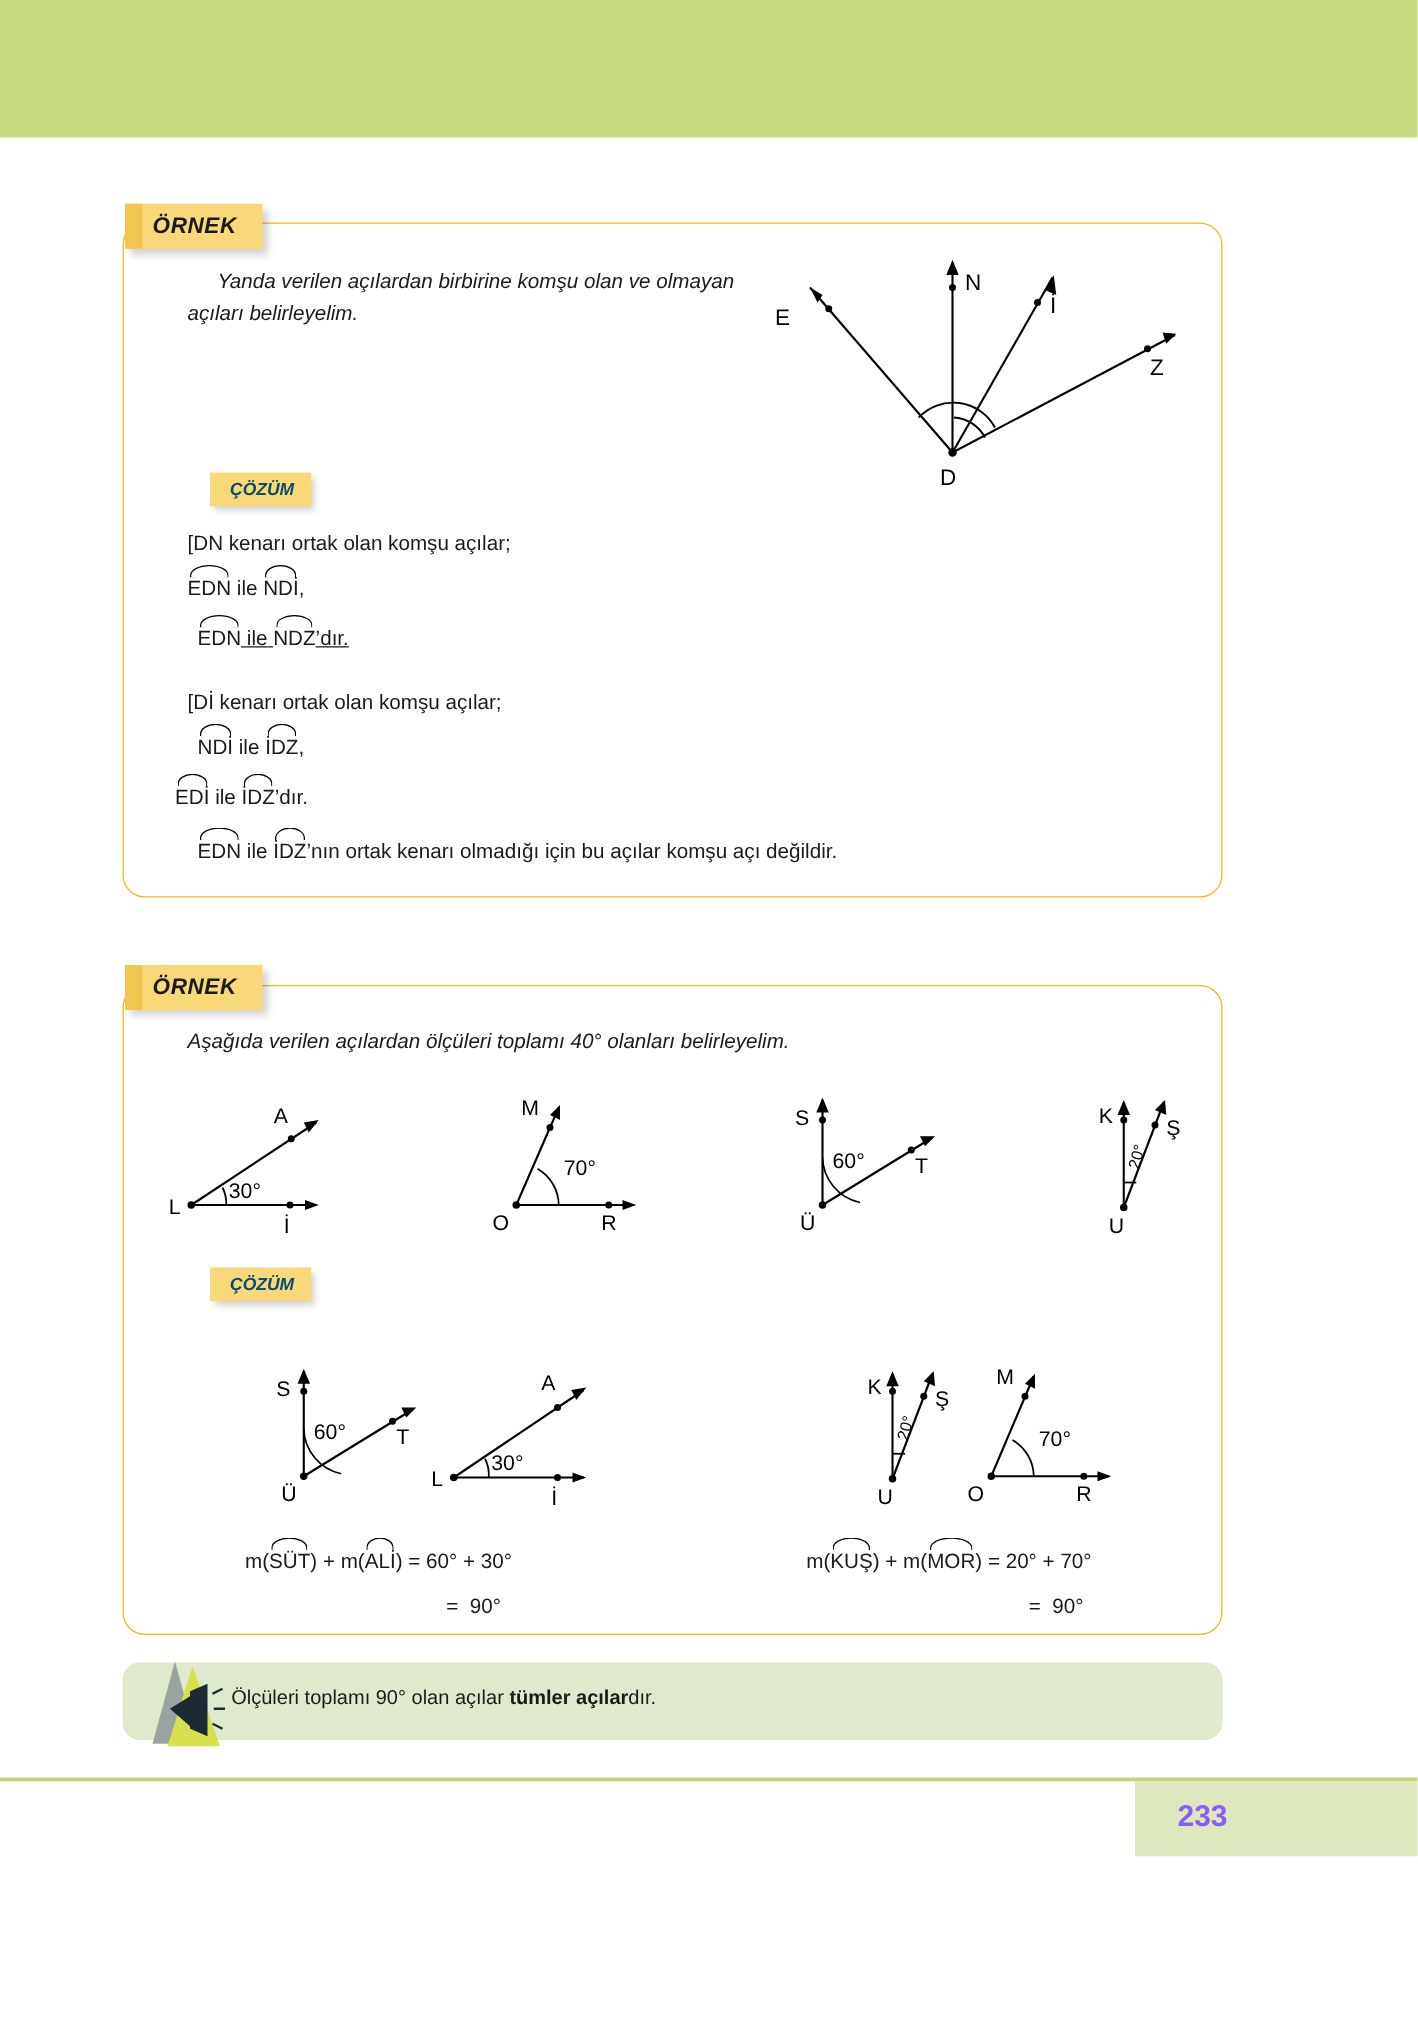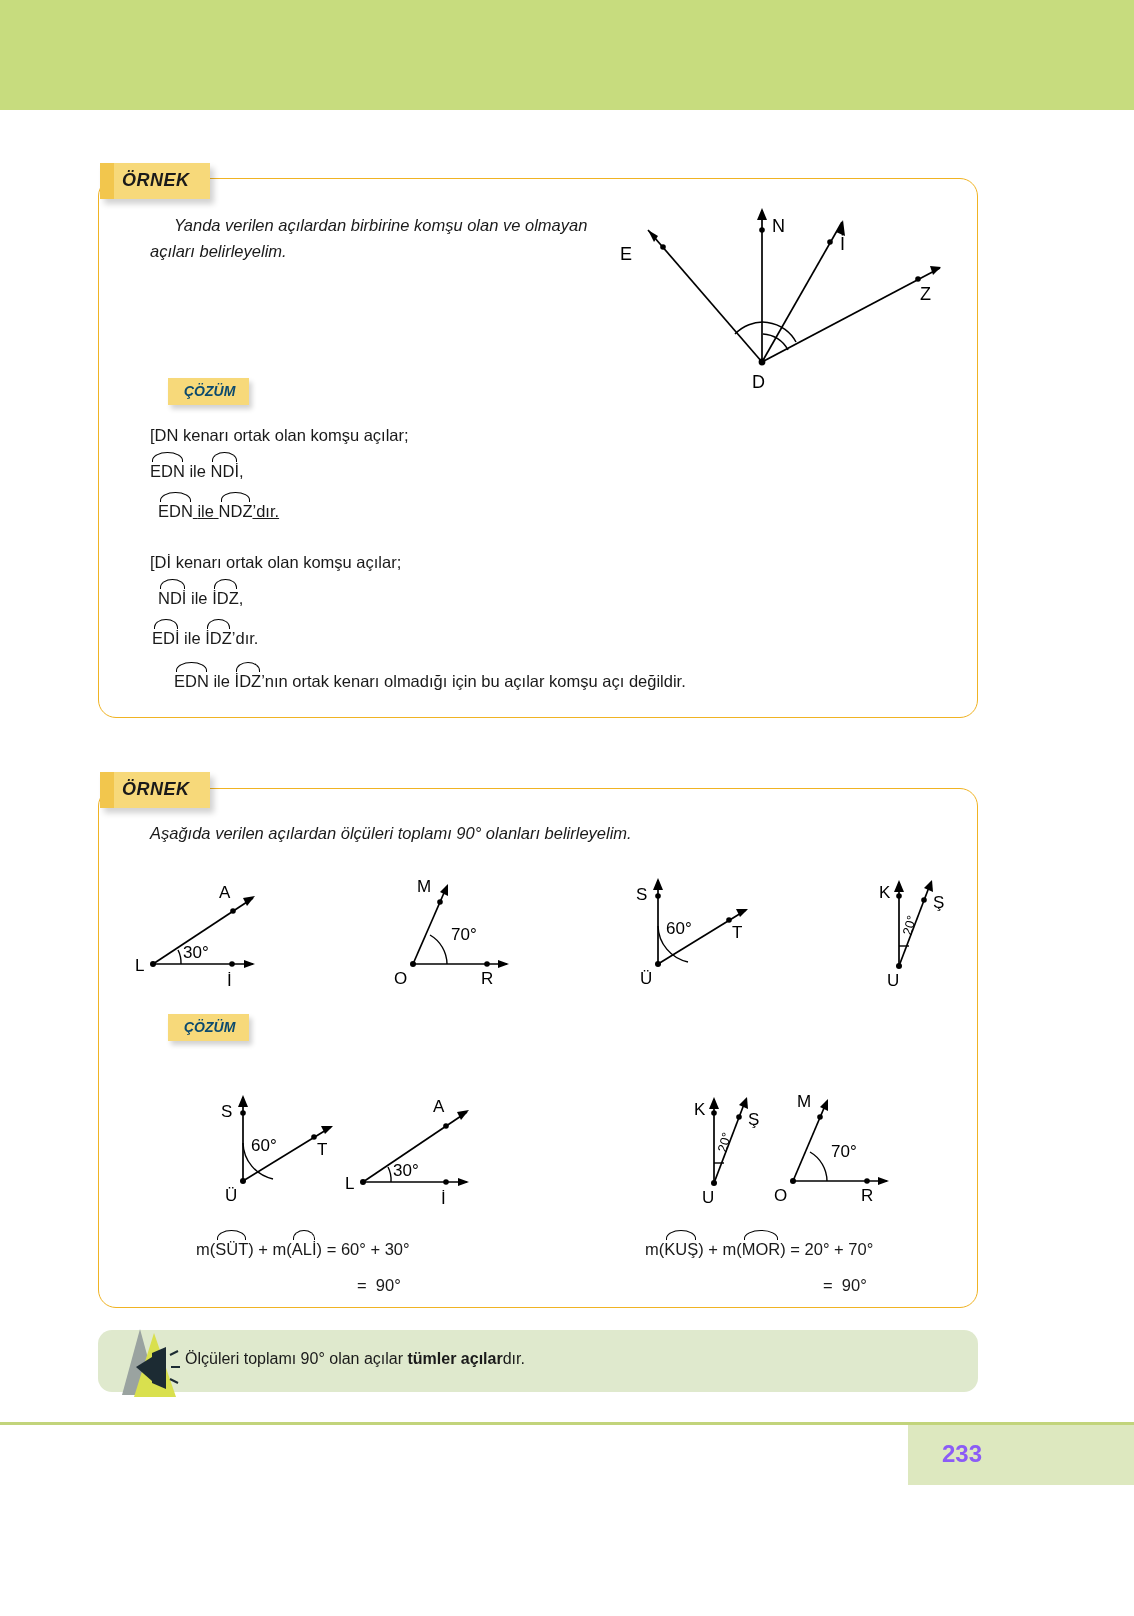--- a/index.html
+++ b/index.html
@@ -162,35 +162,35 @@
 </div>
 
 <div class="sol-line" style="left:150px; top:551px;">[Dİ kenarı ortak olan komşu açılar;</div>
 
 <div class="sol-line" style="left:158px; top:585px;">
   <span class="ang">NDİ</span>
   <span>ile</span>
   <span class="ang">İDZ</span><span>,</span>
 </div>
 
-<div class="sol-line" style="left:152px; top:625px;">
+<div class="sol-line" style="left:140px; top:625px;">
   <span class="ang">EDİ</span>
   <span>ile</span>
   <span class="ang">İDZ</span><span>’dır.</span>
 </div>
 
-<div class="sol-line" style="left:158px; top:668px;margin-left:16px;">
+<div class="sol-line" style="left:158px; top:668px;">
   <span class="ang">EDN</span>
   <span>ile</span>
   <span class="ang">İDZ</span><span>’nın ortak kenarı olmadığı için bu açılar komşu açı değildir.</span>
 </div>
 
 <div id="example2-box" class="example-box"></div>
 <div id="ornek2" class="tag-ornek">ÖRNEK</div>
-<div id="ex2-text" class="para">Aşağıda verilen açılardan ölçüleri toplamı 90° olanları belirleyelim.</div>
+<div id="ex2-text" class="para">Aşağıda verilen açılardan ölçüleri toplamı 40° olanları belirleyelim.</div>
 
 <div class="fig" style="left:135px; top:872px;">
   <svg width="140" height="115" viewBox="0 0 140 115">
     <line x1="18" y1="92" x2="118" y2="92" stroke="#000" stroke-width="1.7"></line>
     <polygon points="120,92 109,88 109,96" fill="#000"></polygon>
     <circle cx="97" cy="92" r="2.8" fill="#000"></circle>
     <line x1="18" y1="92" x2="118" y2="26" stroke="#000" stroke-width="1.7"></line>
     <polygon points="120,24 108,26 112,34" fill="#000"></polygon>
     <circle cx="98" cy="39" r="2.8" fill="#000"></circle>
     <circle cx="18" cy="92" r="3" fill="#000"></circle>

